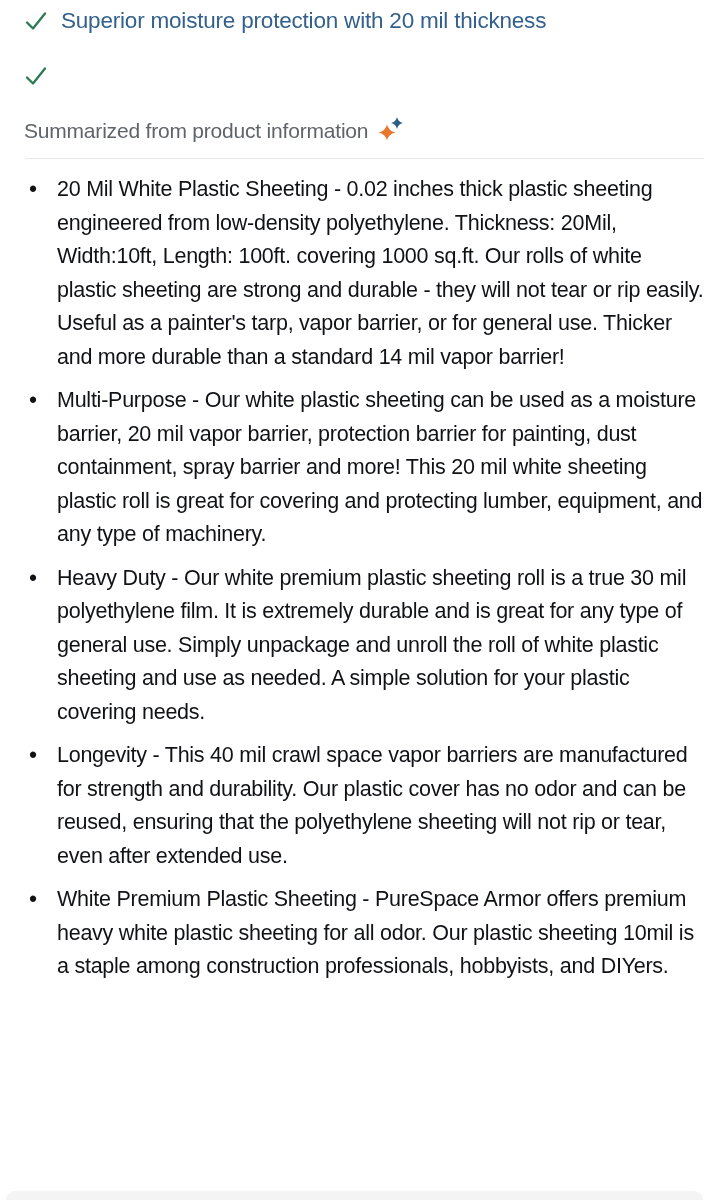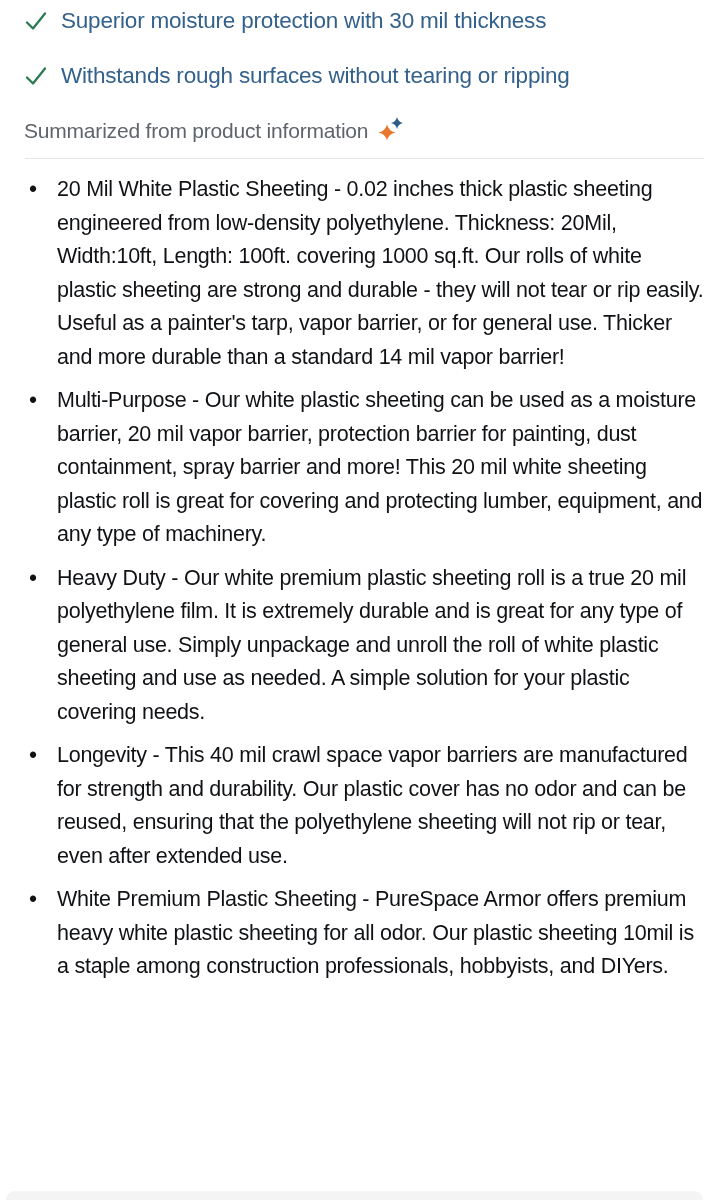--- a/index.html
+++ b/index.html
@@ -106,48 +106,47 @@
 <body>
 
 <div class="page">
 
   <div class="check-row">
     <span class="check-icon">
       <svg width="24" height="24" viewBox="0 0 24 24">
           <path d="M3 13.5 L9 19.5 L21 4.5" fill="none" stroke="#2b7a52" stroke-width="2.3" stroke-linecap="round" stroke-linejoin="round"></path>
         </svg>
     </span>
-    <span class="check-label">Superior moisture protection with 30 mil thickness</span>
+    <span class="check-label">Superior moisture protection with 20 mil thickness</span>
   </div>
 
   <div class="check-row">
     <span class="check-icon">
       <svg width="24" height="24" viewBox="0 0 24 24">
           <path d="M3 13.5 L9 19.5 L21 4.5" fill="none" stroke="#2b7a52" stroke-width="2.3" stroke-linecap="round" stroke-linejoin="round"></path>
         </svg>
     </span>
-    <span class="check-label">Withstands rough surfaces without tearing or ripping</span>
   </div>
 
 
   <div class="summary-row">
     <span class="summary-label">Summarized from product information</span>
     <span class="sparkle-icon">
       <svg width="27" height="27" viewBox="0 0 27 27">
         <path d="M10 8.5 Q11.6 15 18.5 16.5 Q11.6 18 10 24.5 Q8.4 18 1.5 16.5 Q8.4 15 10 8.5 Z" fill="#e8772e"></path>
         <path d="M20 1 Q21.1 5.9 26 7 Q21.1 8.1 20 13 Q18.9 8.1 14 7 Q18.9 5.9 20 1 Z" fill="#2c5d87"></path>
       </svg>
     </span>
   </div>
 
   <div class="divider"></div>
 
   <ul class="bullet-list">
     <li>20 Mil White Plastic Sheeting - 0.02 inches thick plastic sheeting engineered from low-density polyethylene. Thickness: 20Mil, Width:10ft, Length: 100ft. covering 1000 sq.ft. Our rolls of white plastic sheeting are strong and durable - they will not tear or rip easily. Useful as a painter's tarp, vapor barrier, or for general use. Thicker and more durable than a standard 14 mil vapor barrier!</li>
     <li>Multi-Purpose - Our white plastic sheeting can be used as a moisture barrier, 20 mil vapor barrier, protection barrier for painting, dust containment, spray barrier and more! This 20 mil white sheeting plastic roll is great for covering and protecting lumber, equipment, and any type of machinery.</li>
-    <li>Heavy Duty - Our white premium plastic sheeting roll is a true 20 mil polyethylene film. It is extremely durable and is great for any type of general use. Simply unpackage and unroll the roll of white plastic sheeting and use as needed. A simple solution for your plastic covering needs.</li>
+    <li>Heavy Duty - Our white premium plastic sheeting roll is a true 30 mil polyethylene film. It is extremely durable and is great for any type of general use. Simply unpackage and unroll the roll of white plastic sheeting and use as needed. A simple solution for your plastic covering needs.</li>
     <li>Longevity - This 40 mil crawl space vapor barriers are manufactured for strength and durability. Our plastic cover has no odor and can be reused, ensuring that the polyethylene sheeting will not rip or tear, even after extended use.</li>
     <li>White Premium Plastic Sheeting - PureSpace Armor offers premium heavy white plastic sheeting for all odor. Our plastic sheeting 10mil is a staple among construction professionals, hobbyists, and DIYers.</li>
   </ul>
 
 </div>
 
 <div class="bottom-sheet-edge"></div>
 
 </body></html>

